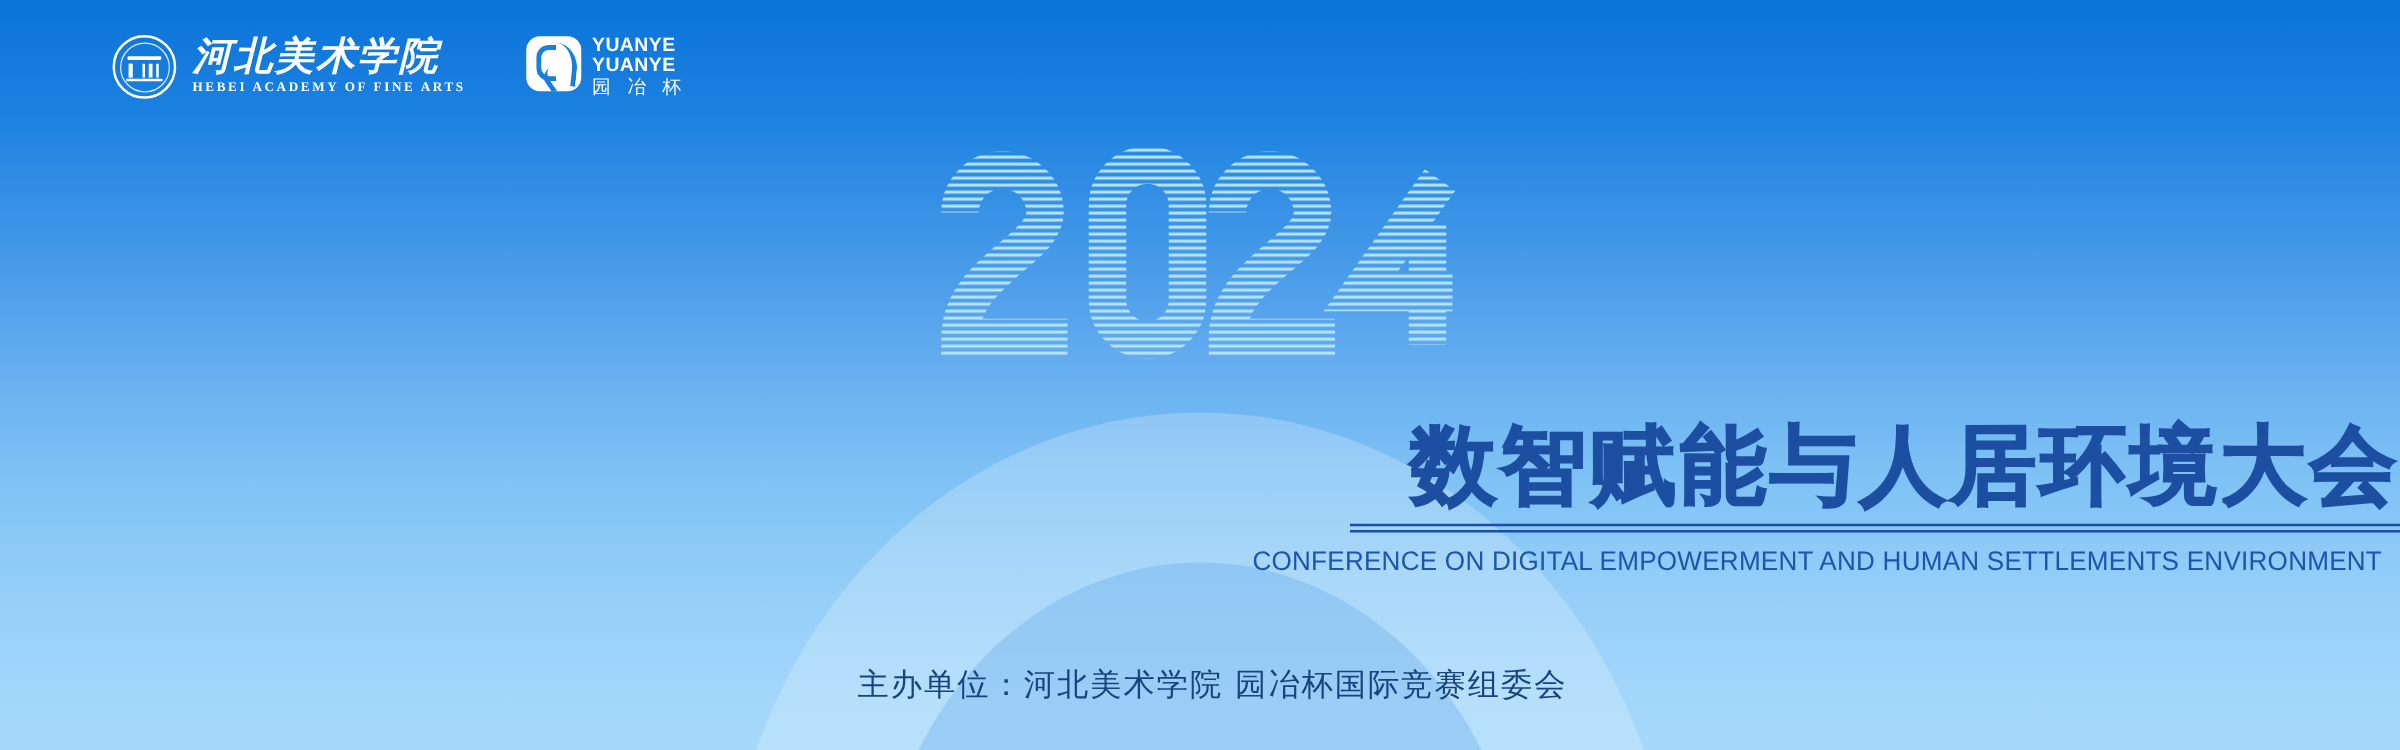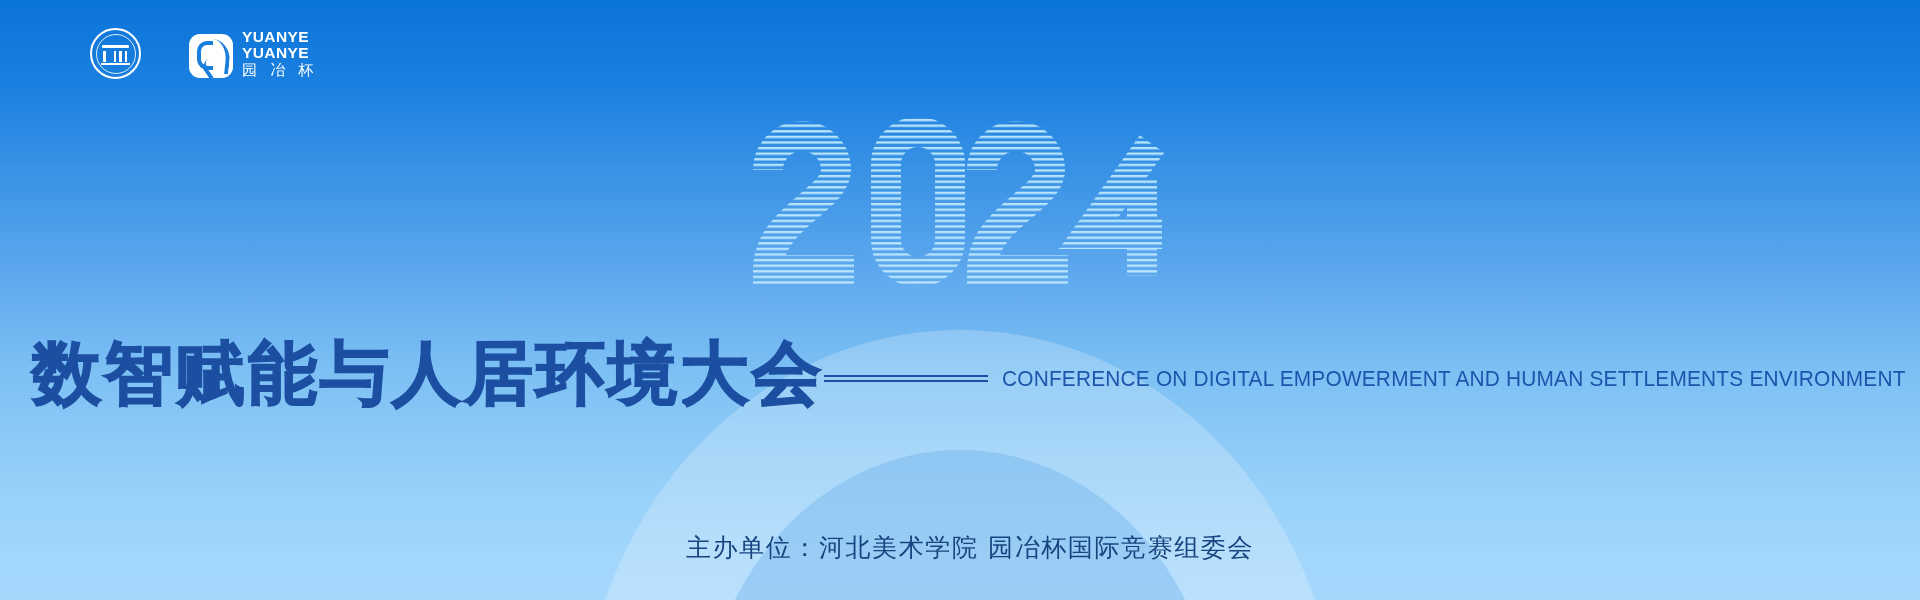--- a/index.html
+++ b/index.html
@@ -76,21 +76,21 @@
     font-size:31px;font-weight:700;color:#ffffff;
     letter-spacing:2px;font-style:italic;
     white-space:nowrap;
   }
   .hebei-en{
     font-family:"Liberation Serif","DejaVu Serif",serif;
     font-size:10.5px;font-weight:700;color:#ffffff;
     letter-spacing:2.1px;margin-top:5px;white-space:nowrap;
   }
 
-  .logo-yuanye{display:flex;align-items:flex-end;gap:9px;}
+  .logo-yuanye{display:flex;align-items:flex-start;gap:9px;}
   .yy-mark{
     width:44px;height:44px;border-radius:11px;background:#ffffff;
     position:relative;overflow:hidden;flex:0 0 auto;
   }
   .yy-mark .hook{
     position:absolute;left:8px;top:7px;width:16px;height:29px;
     border:4.5px solid #1a7fdc;border-right:none;
     border-radius:10px 0 0 11px;
     box-sizing:border-box;
   }
@@ -119,21 +119,21 @@
   
   #year-wrap{
     position:absolute;left:0;right:0;top:118px;
     display:flex;justify-content:center;
   }
   #year-svg{display:block;}
 
   
   #headline-block{
     position:absolute;left:0;right:0;top:338px;
-    display:flex;align-items:center;padding-left:32px;
+    display:flex;flex-direction:column;align-items:flex-end;padding-left:32px;
   }
   #headline{
     font-family:"DejaVu Sans","Liberation Sans",sans-serif;
     font-size:69px;font-weight:700;color:#1c4fa1;
     letter-spacing:3px;line-height:1.04;white-space:nowrap;
     -webkit-text-stroke:1.6px #1c4fa1;
   }
   #rules{width:840px;margin-top:9px;}
   #rules div{height:2px;background:#1c4fa1;}
   #rules div:first-child{margin-bottom:3px;}
@@ -167,20 +167,24 @@
         <div class="seal-gate">
           <u></u>
             <s></s>
           <i></i>
             <i></i>
             <i></i>
             <i></i>
             <i></i>
         </div>
       </div>
+      <div class="hebei-text">
+        <span class="hebei-cn">河北美术学院</span>
+        <span class="hebei-en">HEBEI ACADEMY OF FINE ARTS</span>
+      </div>
     </div>
 
     <div class="logo-yuanye">
       <div class="yy-mark">
         <span class="hook"></span>
         <span class="swoosh"></span>
         <span class="tail"></span>
       </div>
       <div class="yy-text">
         <span class="yy-en1">YUANYE</span>

